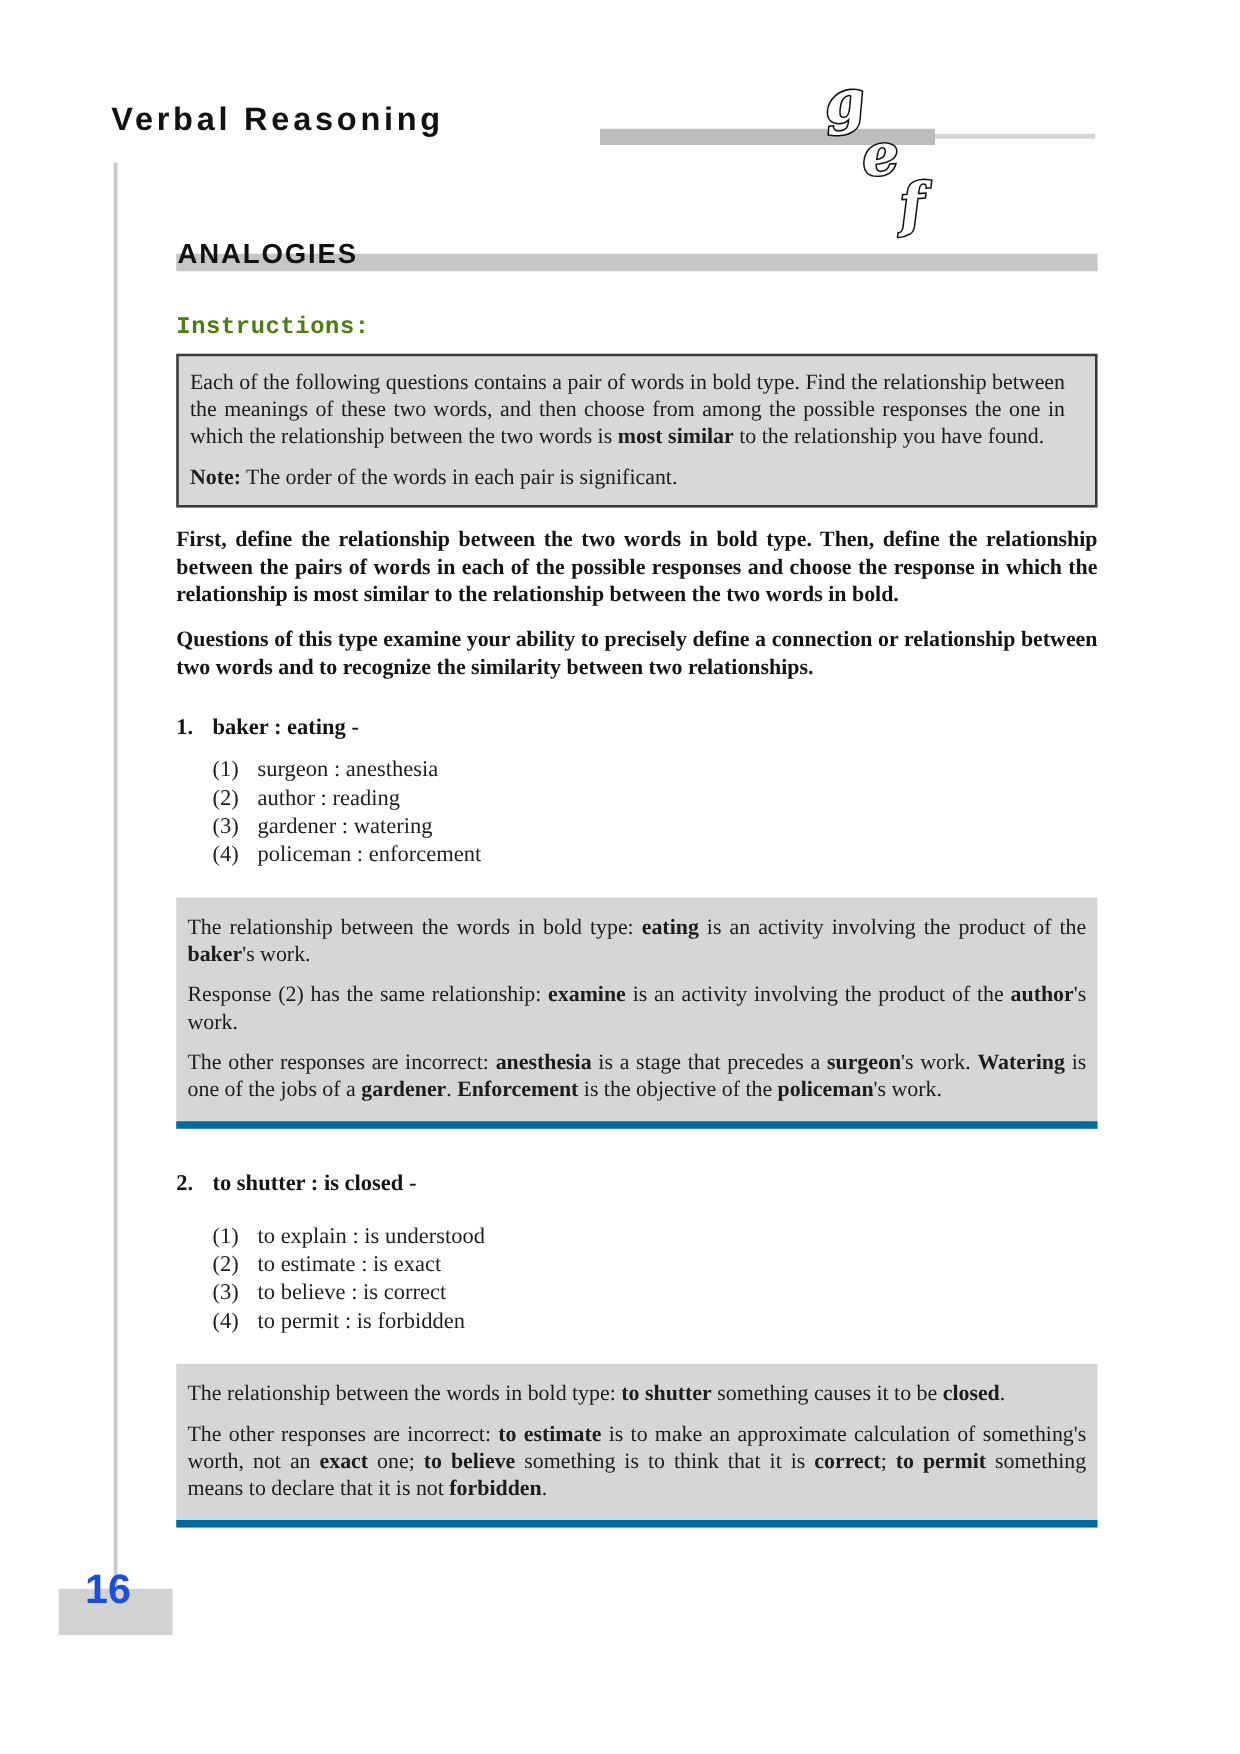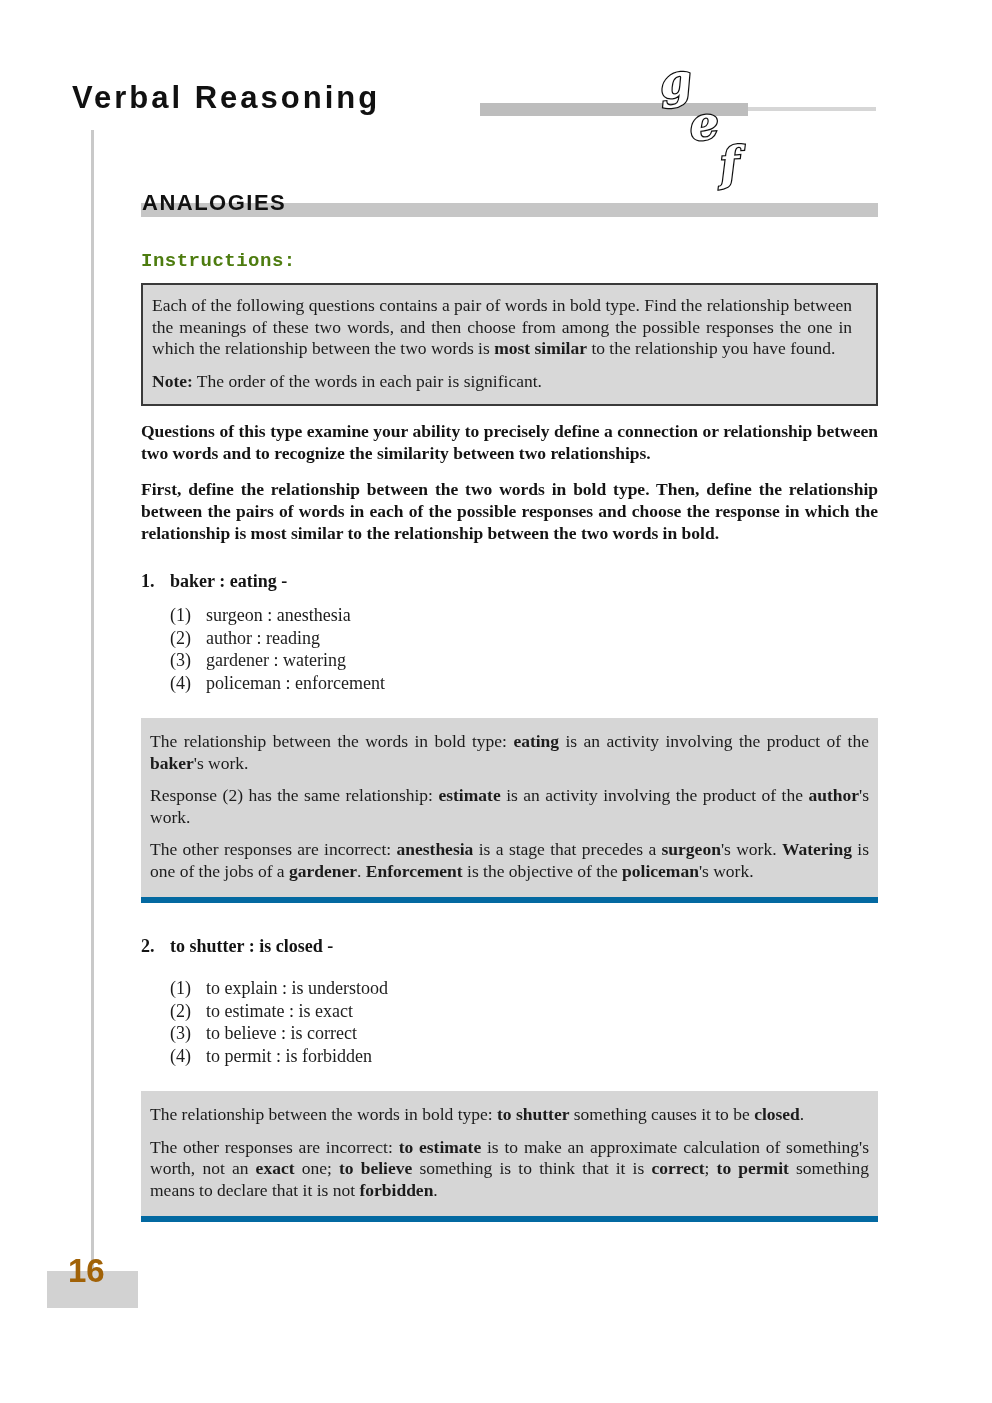--- a/index.html
+++ b/index.html
@@ -12,25 +12,25 @@
     height: 1403px;
     position: relative;
     font-family: "Liberation Serif", serif;
     color: #1a1a1a;
     overflow: hidden;
   }
 
   
   .page-title {
     position: absolute;
-    left: 72px;
+    left: 89px;
     top: 80px;
     font-family: "Liberation Sans", sans-serif;
     font-weight: bold;
-    font-size: 31px;
+    font-size: 26px;
     letter-spacing: 3px;
     color: #111111;
     white-space: nowrap;
   }
   .header-bar-thick {
     position: absolute;
     left: 480px;
     top: 103px;
     width: 268px;
     height: 13px;
@@ -68,21 +68,21 @@
     height: 37px;
     background: #d2d2d2;
   }
   .pagenum {
     position: absolute;
     left: 68px;
     top: 1252px;
     font-family: "Liberation Sans", sans-serif;
     font-weight: bold;
     font-size: 33px;
-    color: #a16207;
+    color: #1d4ed8;
     z-index: 2;
   }
 
   
   .content {
     position: absolute;
     left: 141px;
     top: 190px;
     width: 737px;
   }
@@ -220,22 +220,22 @@
     <div class="section-title">ANALOGIES</div>
   </div>
 
   <div class="sub-heading">Instructions:</div>
 
   <div class="instructions-box">
     <p>Each of the following questions contains a pair of words in bold type.  Find the relationship between the meanings of these two words, and then choose from among the possible responses the one in which the relationship between the two words is <b>most similar</b> to the relationship you have found.</p>
     <p><b>Note:</b> The order of the words in each pair is significant.</p>
   </div>
 
+  <p class="intro-para">First, define the relationship between the two words in bold type. Then, define the relationship between the pairs of words in each of the possible responses and choose the response in which the relationship is most similar to the relationship between the two words in bold.</p>
   <p class="intro-para">Questions of this type examine your ability to precisely define a connection or relationship between two words and to recognize the similarity between two relationships.</p>
-  <p class="intro-para">First, define the relationship between the two words in bold type. Then, define the relationship between the pairs of words in each of the possible responses and choose the response in which the relationship is most similar to the relationship between the two words in bold.</p>
 
 
   <div class="question">
     <div class="q-head">
       <span class="q-num">1.</span>
       <span>baker : eating -</span>
     </div>
     <div class="options">
       <div class="option-row">
         <span class="opt-num">(1)</span>
@@ -249,21 +249,21 @@
         <span class="opt-num">(3)</span>
         <span>gardener : watering</span>
       </div>
       <div class="option-row">
         <span class="opt-num">(4)</span>
         <span>policeman : enforcement</span>
       </div>
     </div>
     <div class="expl-box">
       <p>The relationship between the words in bold type: <b>eating</b> is an activity involving the product of the <b>baker</b>'s work.</p>
-      <p>Response (2) has the same relationship: <b>estimate</b> is an activity involving the product of the <b>author</b>'s work.</p>
+      <p>Response (2) has the same relationship: <b>examine</b> is an activity involving the product of the <b>author</b>'s work.</p>
       <p>The other responses are incorrect: <b>anesthesia</b> is a stage that precedes a <b>surgeon</b>'s work.  <b>Watering</b> is one of the jobs of a <b>gardener</b>.  <b>Enforcement</b> is the objective of the <b>policeman</b>'s work.</p>
     </div>
   </div>
 
   <div class="question">
     <div class="q-head q2-head">
       <span class="q-num">2.</span>
       <span>to shutter : is closed -</span>
     </div>
     <div class="options options-q2">

